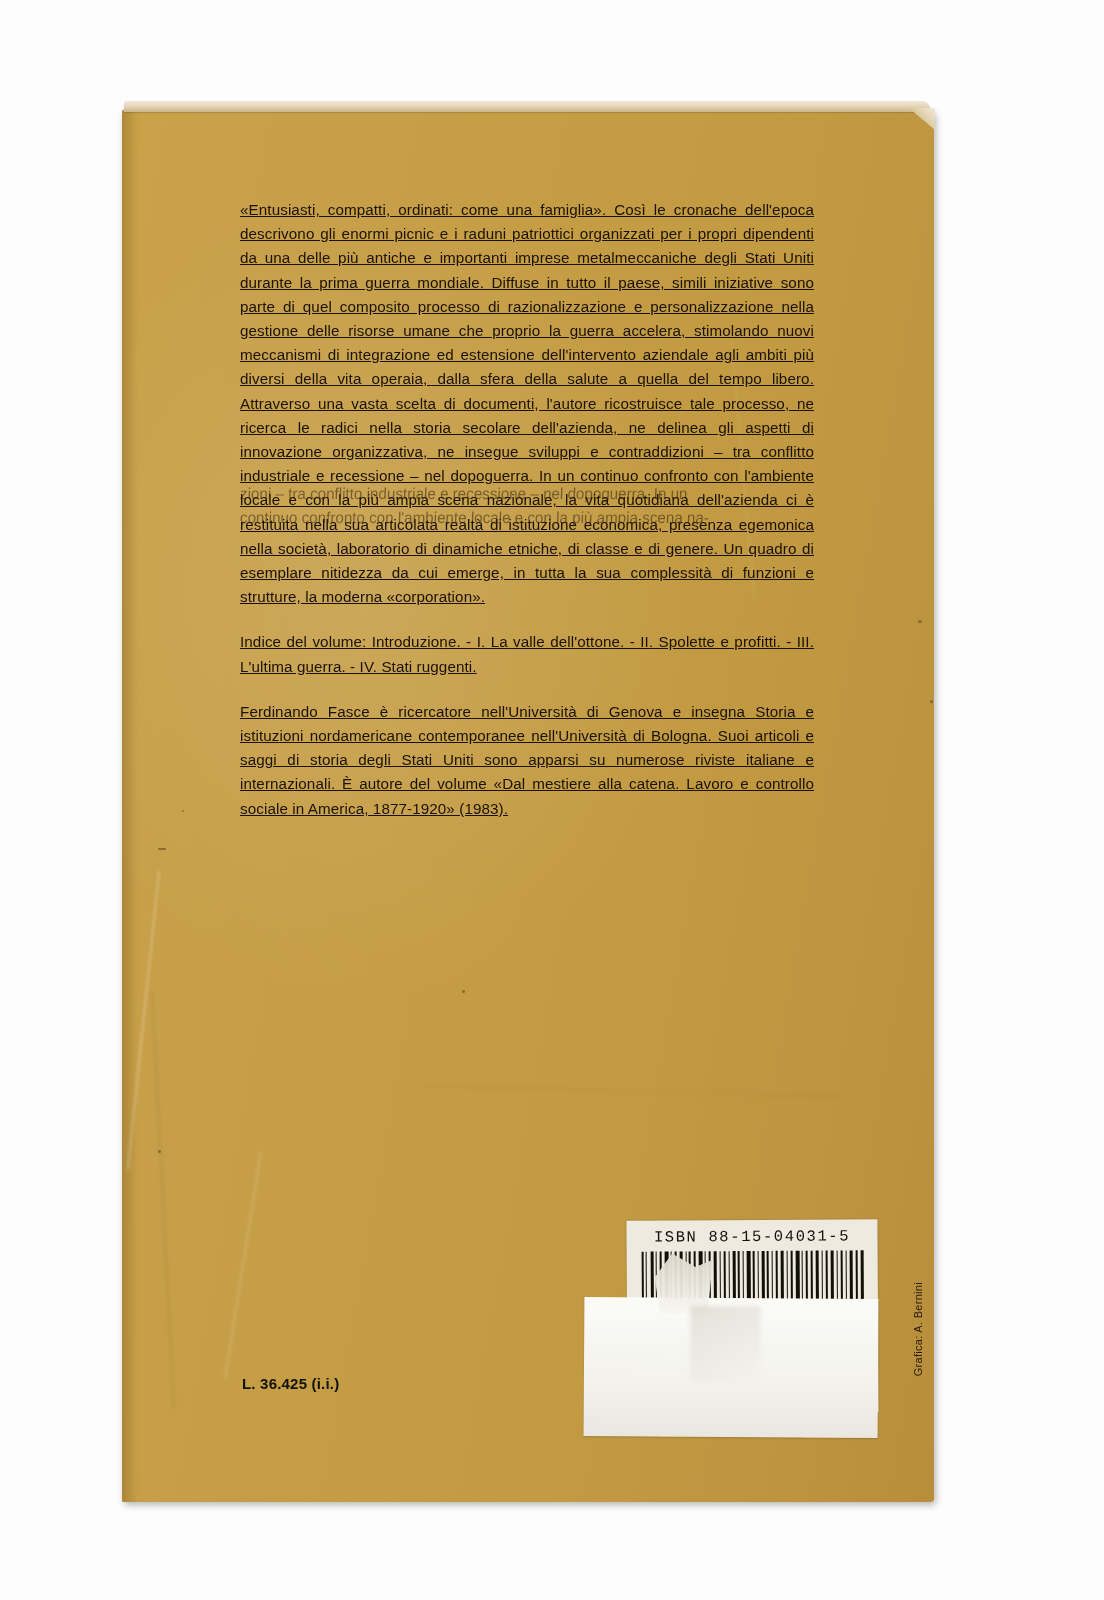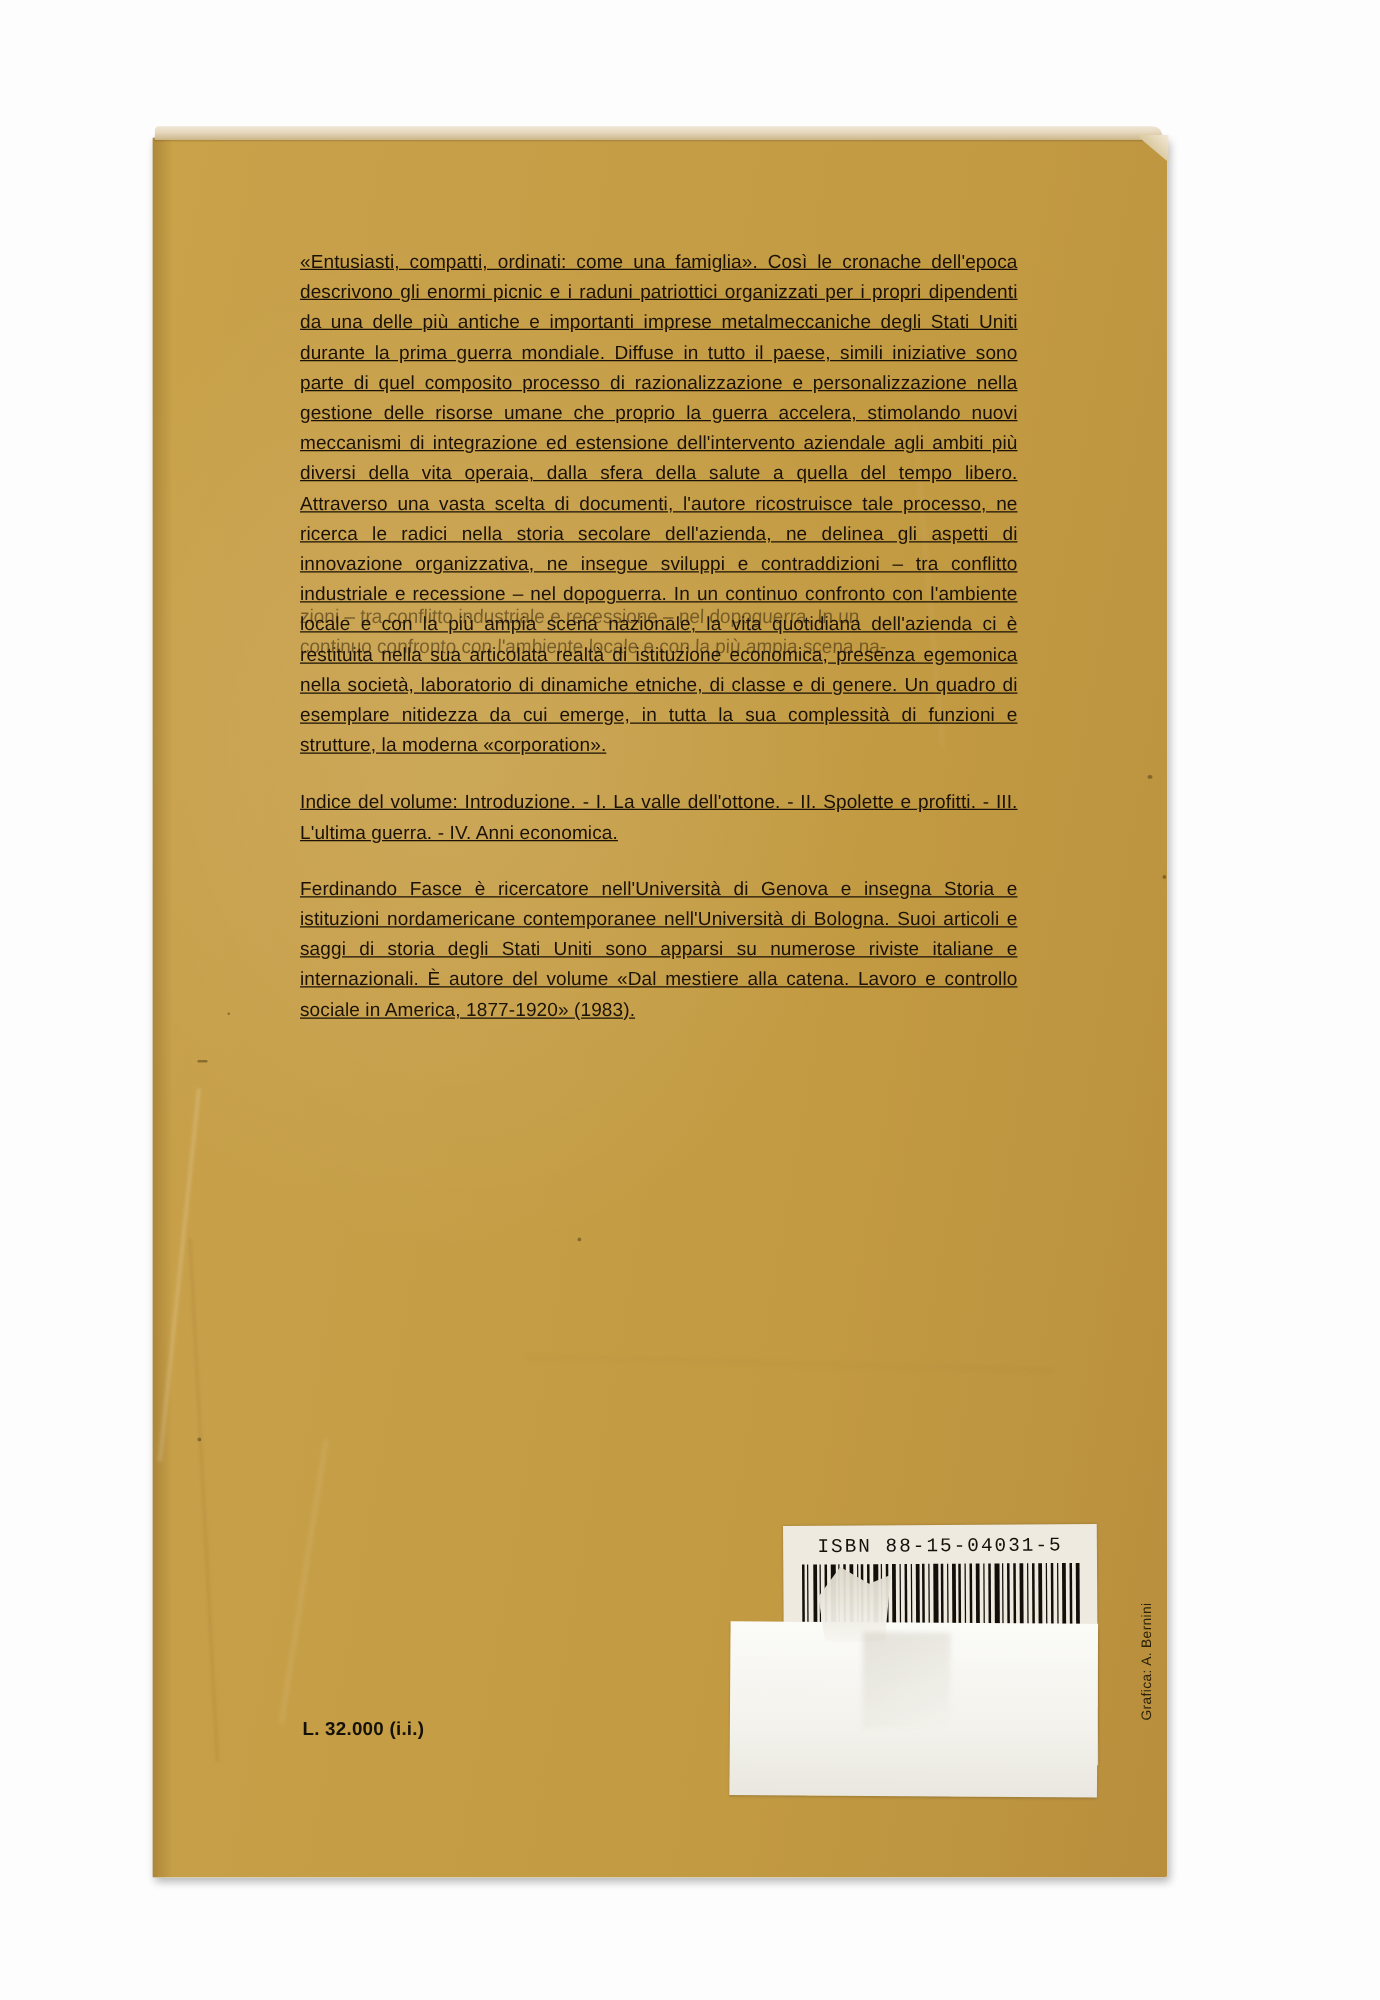--- a/index.html
+++ b/index.html
@@ -241,30 +241,30 @@
 
     <div class="speck" style="left:36px; top:1040px; width:3px; height:3px;"></div>
     <div class="speck" style="left:60px; top:700px; width:2px; height:2px;"></div>
     <div class="speck" style="left:340px; top:880px; width:3px; height:3px;"></div>
     <div class="speck" style="left:796px; top:510px; width:4px; height:3px;"></div>
     <div class="speck" style="left:808px; top:590px; width:3px; height:3px;"></div>
     <div class="speck" style="left:36px; top:738px; width:8px; height:2px; border-radius:1px;"></div>
 
     <div id="textblock">
       <p>«Entusiasti, compatti, ordinati: come una famiglia». Così le cronache dell'epoca descrivono gli enormi picnic e i raduni patriottici organizzati per i propri dipendenti da una delle più antiche e importanti imprese metalmeccaniche degli Stati Uniti durante la prima guerra mondiale. Diffuse in tutto il paese, simili iniziative sono parte di quel composito processo di razionalizzazione e personalizzazione nella gestione delle risorse umane che proprio la guerra accelera, stimolando nuovi meccanismi di integrazione ed estensione dell'intervento aziendale agli ambiti più diversi della vita operaia, dalla sfera della salute a quella del tempo libero. Attraverso una vasta scelta di documenti, l'autore ricostruisce tale processo, ne ricerca le radici nella storia secolare dell'azienda, ne delinea gli aspetti di innovazione organizzativa, ne insegue sviluppi e contraddizioni – tra conflitto industriale e recessione – nel dopoguerra. In un continuo confronto con l'ambiente locale e con la più ampia scena nazionale, la vita quotidiana dell'azienda ci è restituita nella sua articolata realtà di istituzione economica, presenza egemonica nella società, laboratorio di dinamiche etniche, di classe e di genere. Un quadro di esemplare nitidezza da cui emerge, in tutta la sua complessità di funzioni e strutture, la moderna «corporation».</p>
-      <p>Indice del volume: Introduzione. - I. La valle dell'ottone. - II. Spolette e profitti. - III. L'ultima guerra. - IV. Anni economica.</p>
+      <p>Indice del volume: Introduzione. - I. La valle dell'ottone. - II. Spolette e profitti. - III. L'ultima guerra. - IV. Stati ruggenti.</p>
       <p>Ferdinando Fasce è ricercatore nell'Università di Genova e insegna Storia e istituzioni nordamericane contemporanee nell'Università di Bologna. Suoi articoli e saggi di storia degli Stati Uniti sono apparsi su numerose riviste italiane e internazionali. È autore del volume «Dal mestiere alla catena. Lavoro e controllo sociale in America, 1877-1920» (1983).</p>
     </div>
 
     <div id="ghost-band">
       <div class="gl" style="top:1px;">zioni – tra conflitto industriale e recessione – nel dopoguerra. In un</div>
       <div class="gl" style="top:25px;">continuo confronto con l'ambiente locale e con la più ampia scena na-</div>
     </div>
 
-    <div id="price">L. 32.000 (i.i.)</div>
+    <div id="price">L. 36.425 (i.i.)</div>
 
     <div id="barcode-block">
       <div id="isbn-text">ISBN 88-15-04031-5</div>
       <div id="bars">
         <i style="left:0px;width:2px"></i>
           <i style="left:4px;width:1px"></i>
         <i style="left:9px;width:3px"></i>
           <i style="left:14px;width:1px"></i>
         <i style="left:18px;width:2px"></i>
           <i style="left:23px;width:4px"></i>

